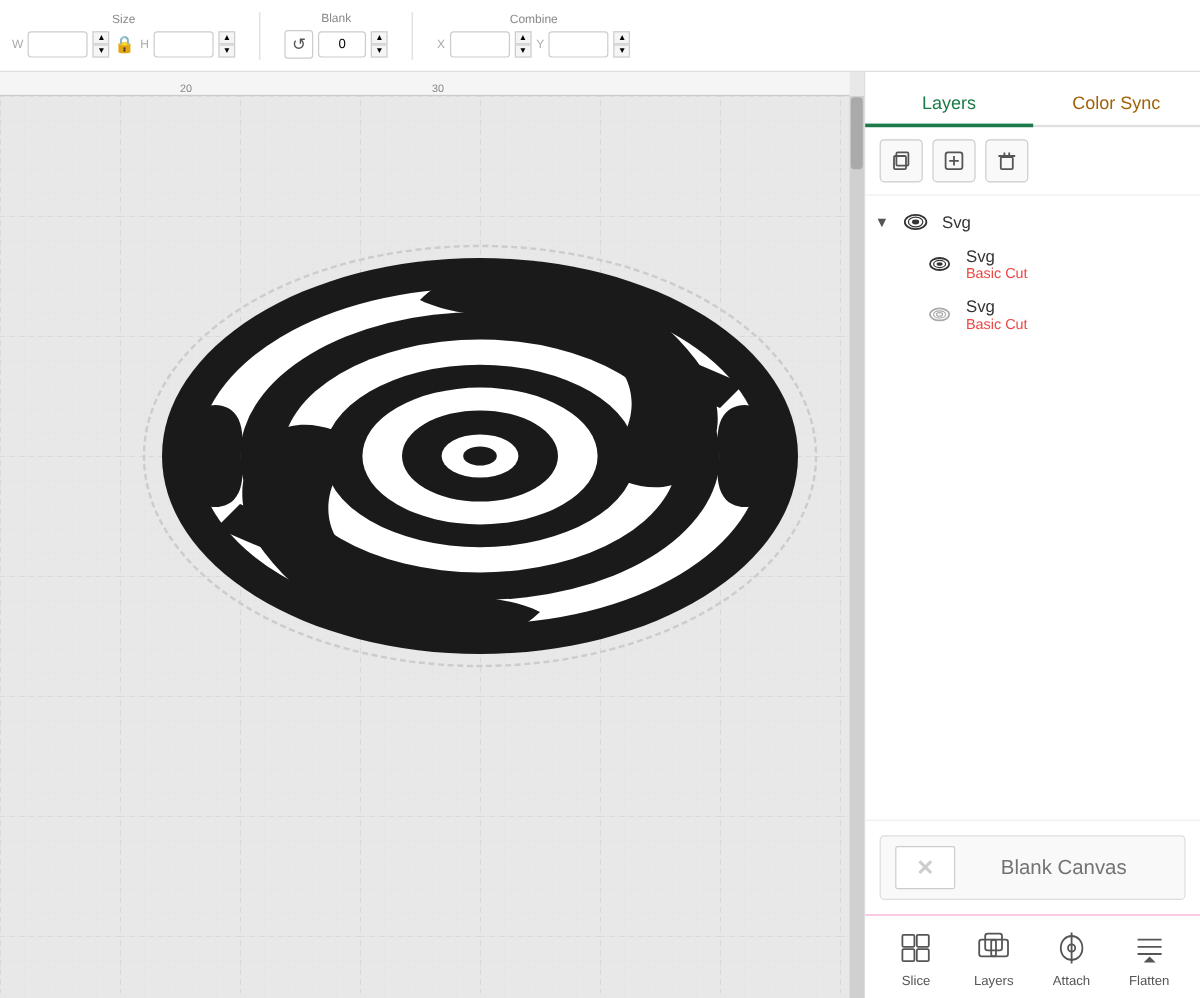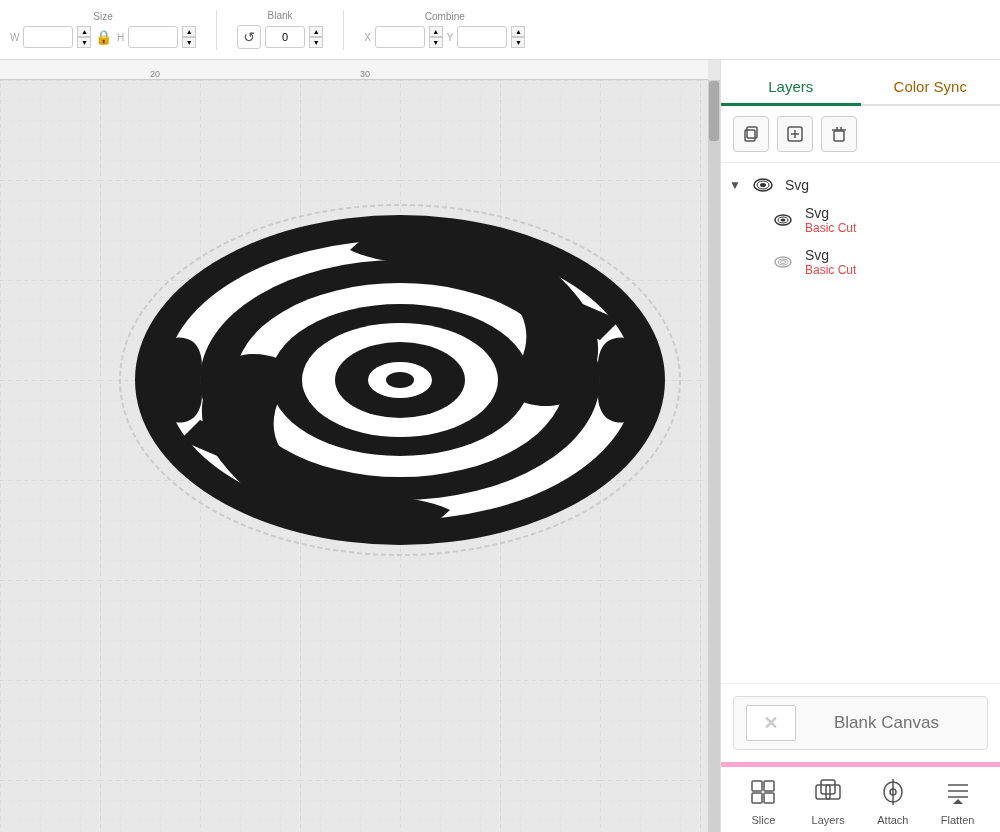--- a/index.html
+++ b/index.html
@@ -283,21 +283,21 @@
     .blank-canvas-label {
       font-size: 17px;
       color: #737373;
       margin-left: 28px;
     }
 
     
     .bottom-bar {
       height: 70px;
       background: #fff;
-      border-top: 5px solid #f9a8d4;
+      border-top: 1px solid #f9a8d4;
       display: flex;
       align-items: center;
       justify-content: space-around;
       padding: 0 10px;
       flex-shrink: 0;
     }
     .bottom-action {
       display: flex;
       flex-direction: column;
       align-items: center;

